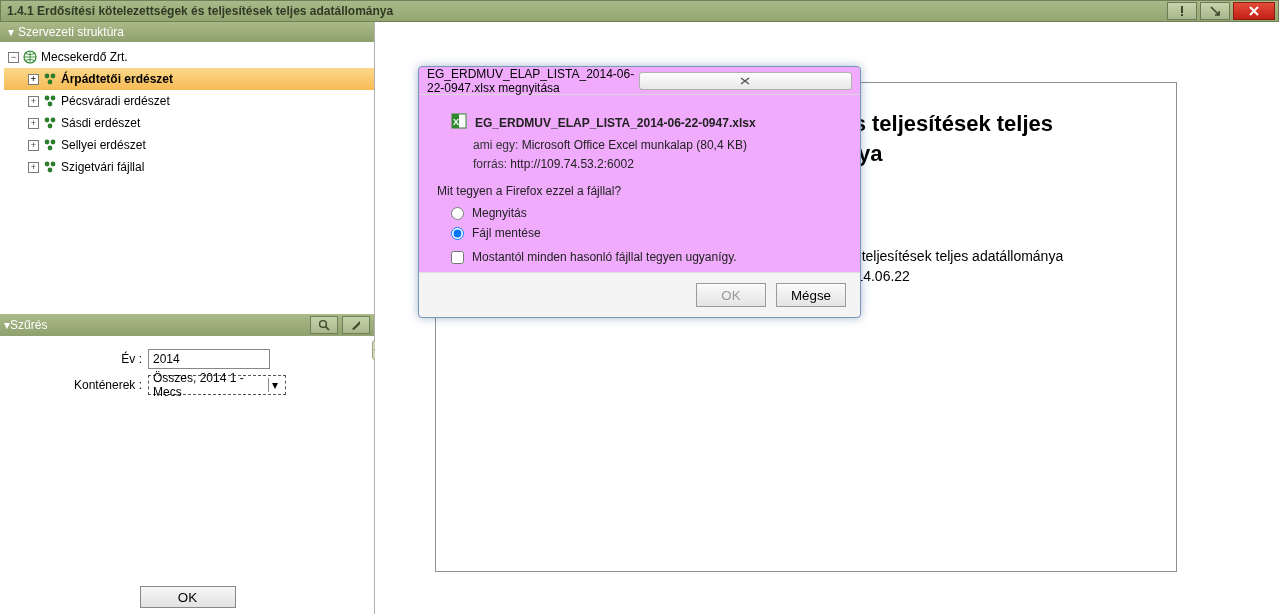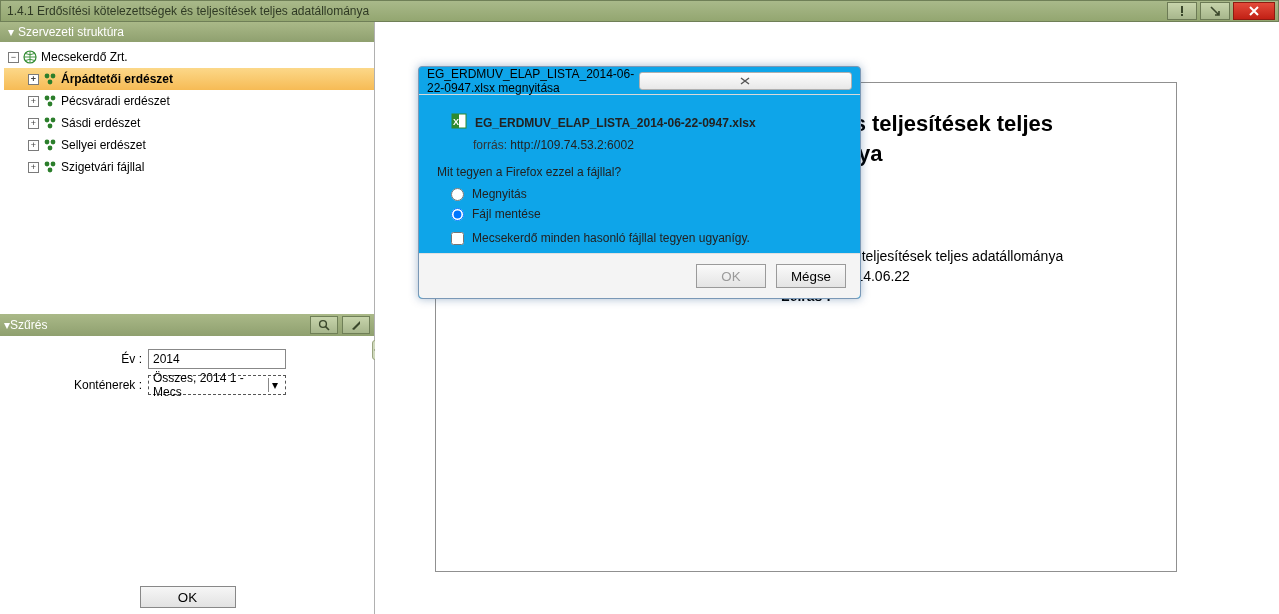--- a/index.html
+++ b/index.html
@@ -1,20 +1,20 @@
 <!DOCTYPE html>
 <html><head>
 <meta charset="utf-8">
 <style>
   * { box-sizing: border-box; margin: 0; padding: 0; }
   body { font-family: "Segoe UI", Tahoma, sans-serif; font-size: 12px; background: #fff; width: 1279px; height: 614px; overflow: hidden; position: relative; }
 
   
   .titlebar { display: flex; align-items: center; height: 22px; background: linear-gradient(#a9b98a,#93a670); border: 1px solid #6f7f57; }
-  .titlebar .title { flex: 1; padding-left: 6px; color: #2f3a24; font-weight: normal; }
+  .titlebar .title { flex: 1; padding-left: 6px; color: #2f3a24; font-weight: bold; }
   .titlebar .tbtn { width: 30px; height: 18px; margin-right: 3px; border: 1px solid #6c7a55; background: linear-gradient(#c7d4ab,#a7b68c); display: flex; align-items: center; justify-content: center; cursor: pointer; }
   .titlebar .tbtn svg { width: 12px; height: 12px; }
   .titlebar .close { width: 42px; background: linear-gradient(#e34b3a,#c22015); border-color: #8f1a10; color:#fff; }
 
   
   .body { display: flex; height: calc(614px - 22px); }
   .left { width: 375px; display: flex; flex-direction: column; border-right: 1px solid #b0b0b0; background:#fff; }
   .right { flex: 1; position: relative; background: #fff; }
 
   .panelhdr { height: 20px; background: linear-gradient(#aab988,#8fa06f); color: #fff; display: flex; align-items: center; padding-left: 4px; font-size: 12px; }
@@ -32,36 +32,36 @@
   .split-grip::before{content:"";width:0;height:0;border-top:4px solid transparent;border-bottom:4px solid transparent;border-right:5px solid #5e6c45;}
 
   .filterhdr { display:flex; align-items:center; background: linear-gradient(#aab988,#8fa06f); height:22px; color:#fff; padding-left:4px; }
   .filterhdr .spacer { flex:1; }
   .filterhdr .fbtn { width:28px; height:18px; margin-right:4px; border:1px solid #6f7f57; background: linear-gradient(#c7d4ab,#a7b68c); display:flex; align-items:center; justify-content:center; cursor:pointer; }
 
   .filterbody { padding: 10px 8px; }
   .frow { display:flex; align-items:center; height:26px; }
   .frow label { width:140px; text-align:right; padding-right:6px; color:#000; }
   .frow input, .frow .combo { border:1px solid #888; height:20px; padding:0 4px; font-size:12px; }
-  .frow input { width:138px; }
+  .frow input { width:122px; }
   .frow .combo { width:138px; border:1px dashed #555; display:flex; align-items:center; justify-content:space-between; }
   .frow .combo .carrow { width:14px; height:14px; border-left:1px solid #888; display:flex; align-items:center; justify-content:center; }
 
   .bottom-ok { position:absolute; bottom:6px; left:0; width:375px; display:flex; justify-content:center; }
   .bottom-ok button { width:96px; height:22px; border:1px solid #888; background:linear-gradient(#f6f6f6,#e2e2e2); cursor:pointer; }
 
   
   .page { position:absolute; left:60px; top:60px; width:742px; height:490px; border:1px solid #909090; background:#fff; padding: 26px 30px; }
   .page h1 { text-align:center; font-size:22px; font-weight:bold; line-height:1.35; }
   .page .meta { margin-top:80px; text-align:center; font-size:14px; }
   .page .meta .label { font-weight:bold; }
   .page .meta div { margin: 4px 0; }
 
   
-  .dlg { position:absolute; left:418px; top:66px; width:443px; background:#0ea5e9; border:1px solid #7a98b6; box-shadow:0 0 10px rgba(0,60,120,.35); border-radius:4px; }
+  .dlg { position:absolute; left:418px; top:66px; width:443px; background:#f0abfc; border:1px solid #7a98b6; box-shadow:0 0 10px rgba(0,60,120,.35); border-radius:4px; }
   .dlg .dtitle { height:28px; display:flex; align-items:center; padding:0 8px; border-bottom:1px solid #d8d8d8; }
   .dlg .dtitle span { flex:1; font-size:12px; }
   .dlg .dclose { width:26px; height:18px; border:1px solid #b0b0b0; border-radius:3px; display:flex; align-items:center; justify-content:center; background:linear-gradient(#fdfdfd,#e8e8e8); cursor:pointer; }
   .dlg .dbody { padding: 12px 18px 8px 18px; font-size:12px; color:#222; }
   .dlg .fname { display:flex; align-items:center; gap:8px; margin:6px 0 4px 14px; font-weight:bold; }
   .dlg .kv { margin-left:36px; line-height:1.6; }
   .dlg .kv .k { color:#333; }
   .dlg .opts { margin:8px 0 8px 14px; }
   .dlg .optrow { display:flex; align-items:center; gap:8px; margin:6px 0; }
   .dlg .optrow input[type=radio]{ width:13px; height:13px; }
@@ -247,36 +247,40 @@
       <span class="xls-icon">
         <svg viewBox="0 0 16 16">
             <rect x="1" y="1" width="14" height="14" fill="#fff" stroke="#2f8a2f"></rect>
             <rect x="1" y="1" width="7" height="14" fill="#2f8a2f"></rect>
             <text x="2" y="12" font-size="9" fill="#fff" font-weight="bold">X</text>
           </svg>
       </span>
       <span>EG_ERDMUV_ELAP_LISTA_2014-06-22-0947.xlsx</span>
     </div>
     <div class="kv">
+      <span class="k">ami egy:</span>
+      <span>Microsoft Office Excel munkalap (80,4 KB)</span>
+    </div>
+    <div class="kv">
       <span class="k">forrás:</span>
       <span>http://109.74.53.2:6002</span>
     </div>
     <div style="margin-top:10px">Mit tegyen a Firefox ezzel a fájllal?</div>
     <div class="opts">
       <div class="optrow">
         <input type="radio" name="act" style="">
         <span>Megnyitás</span>
       </div>
       <div class="optrow">
         <input type="radio" name="act" checked="" style="">
         <span>Fájl mentése</span>
       </div>
     </div>
     <div class="chkrow">
       <input type="checkbox" style="">
-      <span>Mecsekerdő minden hasonló fájllal tegyen ugyanígy.</span>
+      <span>Mostantól minden hasonló fájllal tegyen ugyanígy.</span>
     </div>
   </div>
   <div class="dfoot">
     <button disabled="">OK</button>
     <button>Mégse</button>
   </div>
 </div>
 
 </body></html>

